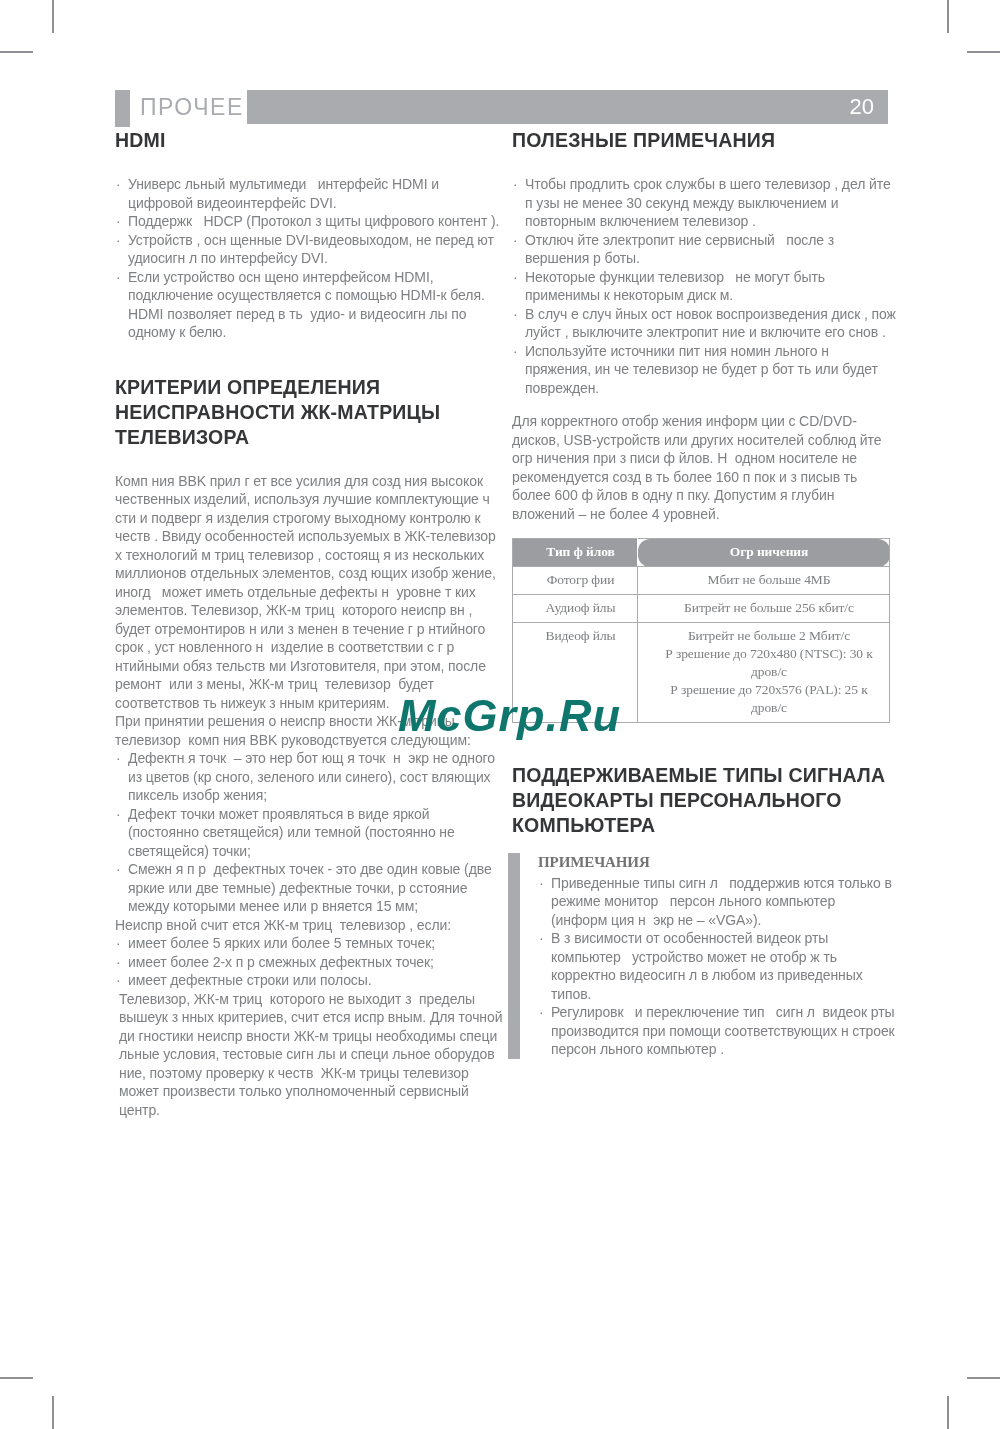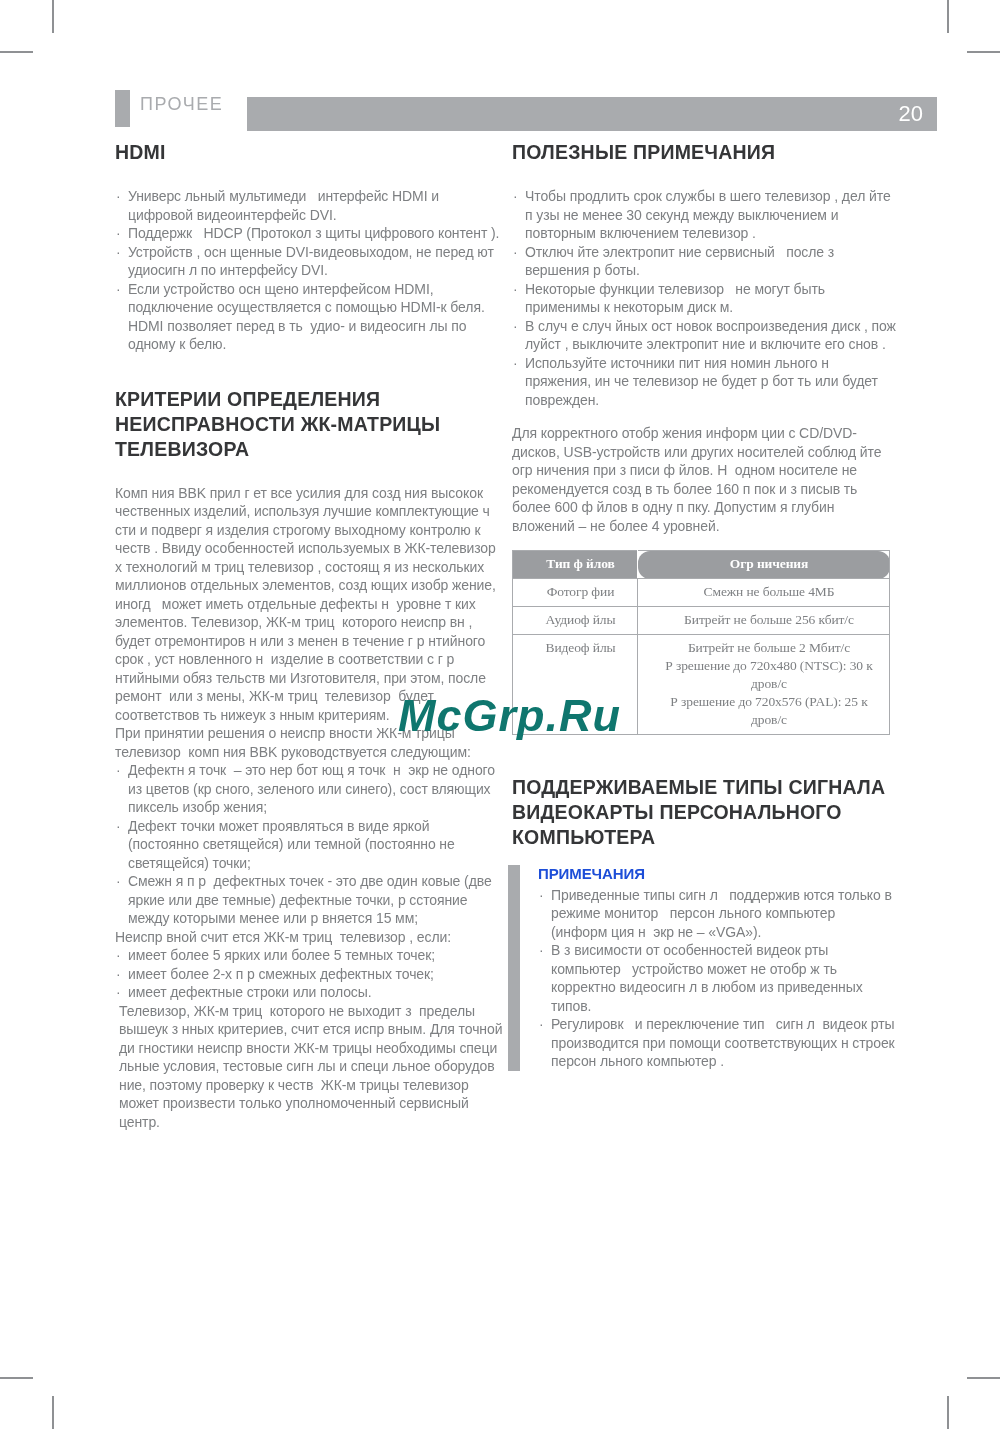--- a/index.html
+++ b/index.html
@@ -6,26 +6,26 @@
   .page{
     position:relative;width:1000px;height:1429px;background:#ffffff;
     font-family:"Liberation Sans",sans-serif;overflow:hidden;
   }
   
   .mark{position:absolute;background:#8f9194;}
   .mark.v{width:1.5px;height:33px;}
   .mark.h{height:1.5px;width:33px;}
   
   .kicker-square{position:absolute;left:115px;top:90px;width:15px;height:37px;background:#a9abae;}
-  .kicker-label{position:absolute;left:140px;top:94px;font-size:18px;color:#a9abae;letter-spacing:1.5px;}
-  .kicker-bar{position:absolute;left:247px;top:97px;width:690px;height:34px;background:#a9abae;
+  .kicker-label{position:absolute;left:140px;top:94px;font-size:23px;color:#a9abae;letter-spacing:1.5px;}
+  .kicker-bar{position:absolute;left:247px;top:90px;width:641px;height:34px;background:#a9abae;
     display:flex;align-items:center;justify-content:flex-end;padding-right:14px;box-sizing:border-box;}
   .kicker-bar .pageno{color:#ffffff;font-size:22px;}
   
-  .col{position:absolute;top:140px;width:388px;color:#7e8083;font-size:14px;line-height:18.5px;letter-spacing:-0.1px;}
+  .col{position:absolute;top:128px;width:388px;color:#7e8083;font-size:14px;line-height:18.5px;letter-spacing:-0.1px;}
   .col-left{left:115px;}
   .col-right{left:512px;width:385px;}
   h2{font-size:19.5px;line-height:25px;font-weight:bold;color:#353638;margin:0;letter-spacing:0.2px;}
   .para{white-space:pre-wrap;margin:0;}
   .bullets{margin:0;padding:0;list-style:none;}
   .bullets li{position:relative;padding-left:13px;white-space:pre-wrap;}
   .bullets li::before{content:"\00B7";position:absolute;left:1px;top:0;color:#7e8083;}
   .gap-s{height:22px;}    
   .gap-m{height:15px;}
   .gap-l{height:33px;}    
@@ -33,21 +33,21 @@
   .filetable{width:378px;border-collapse:collapse;table-layout:fixed;}
   .filetable th,.filetable td{border:1px solid #a9abae;font-weight:normal;text-align:center;
     padding:4px 9px 5px 20px;vertical-align:top;white-space:pre-wrap;font-size:13.5px;line-height:18px;font-family:Liberation Serif, serif;}
   .filetable th{background:#9b9da0;color:#ffffff;font-weight:bold;border-right-color:#ffffff;}
   .filetable th:last-child{border-right-color:#a9abae;border-radius:12px;}
   .filetable .c1{width:95px;}
   
   .notebox{position:relative;margin-left:-4px;display:flex;}
   .notebox .bar{width:12px;background:#a9abae;flex:0 0 12px;}
   .notebox .content{padding-left:18px;}
-  .notebox .note-title{font-weight:bold;color:#1d4ed8;font-size:15px;margin-bottom:2px;}
+  .notebox .note-title{font-weight:bold;color:#737373;font-size:15px;margin-bottom:2px;font-family:Liberation Serif, serif;}
   
   .watermark{position:absolute;left:398px;top:690px;font-size:45px;font-style:italic;font-weight:bold;
     color:#0f766e;letter-spacing:1px;z-index:5;}
 </style>
 </head>
 <body>
 
 <div class="page">
 
   <div class="mark v" style="left:52px;top:0;"></div>
@@ -116,21 +116,21 @@
       <thead>
         <tr>
           <th class="c1">Тип ф йлов</th>
           <th>Огр ничения</th>
         </tr>
       </thead>
       <tbody>
 
           <tr>
             <td class="c1">Фотогр фии</td>
-            <td>Смежн не больше 4МБ</td>
+            <td>Мбит не больше 4МБ</td>
           </tr>
 
           <tr>
             <td class="c1">Аудиоф йлы</td>
             <td>Битрейт не больше 256 кбит/с</td>
           </tr>
 
           <tr>
             <td class="c1">Видеоф йлы</td>
             <td>Битрейт не больше 2 Мбит/с

